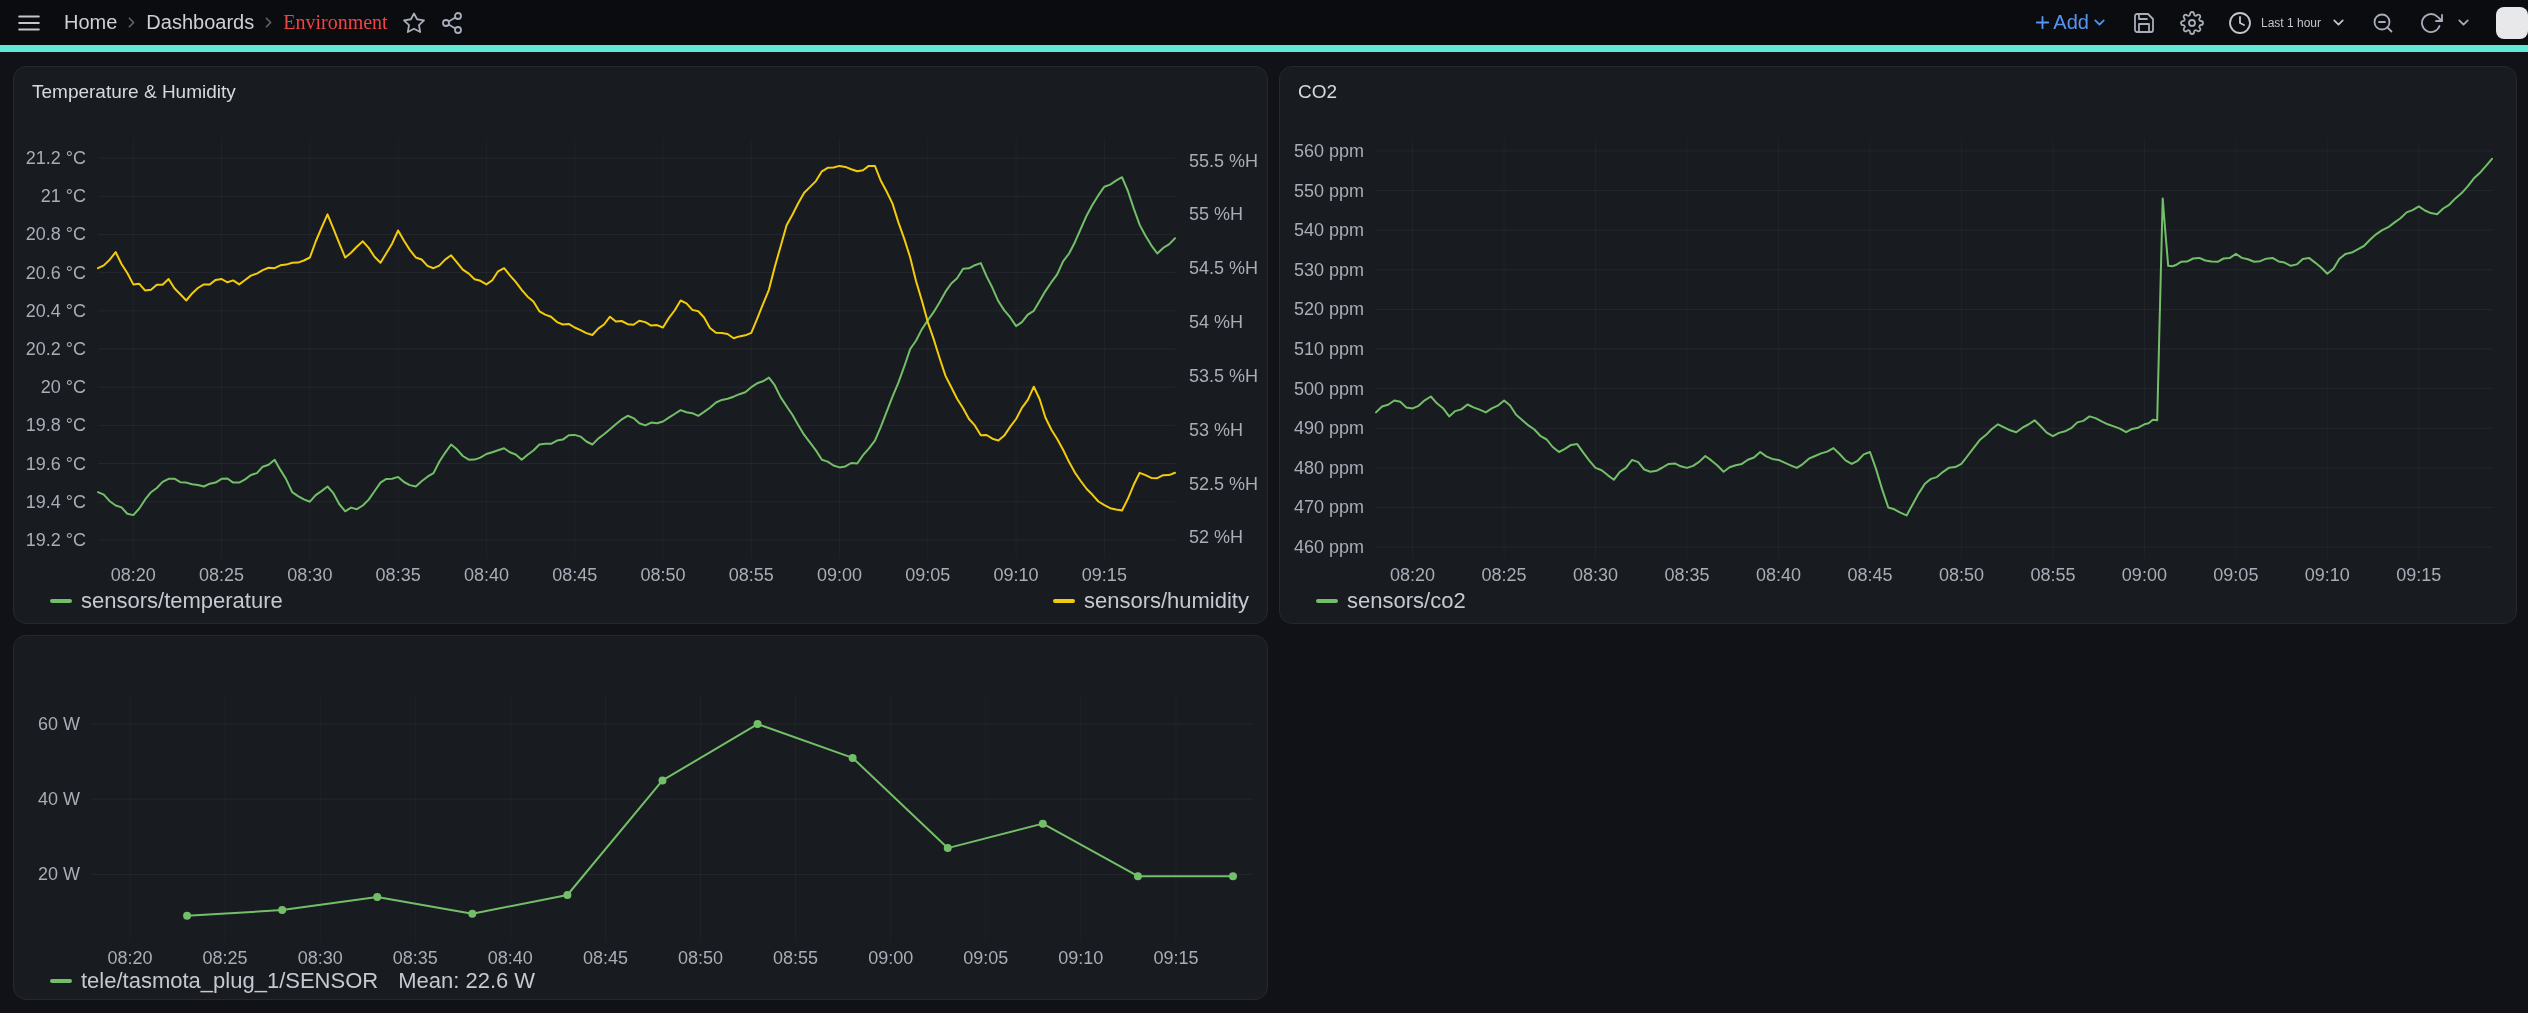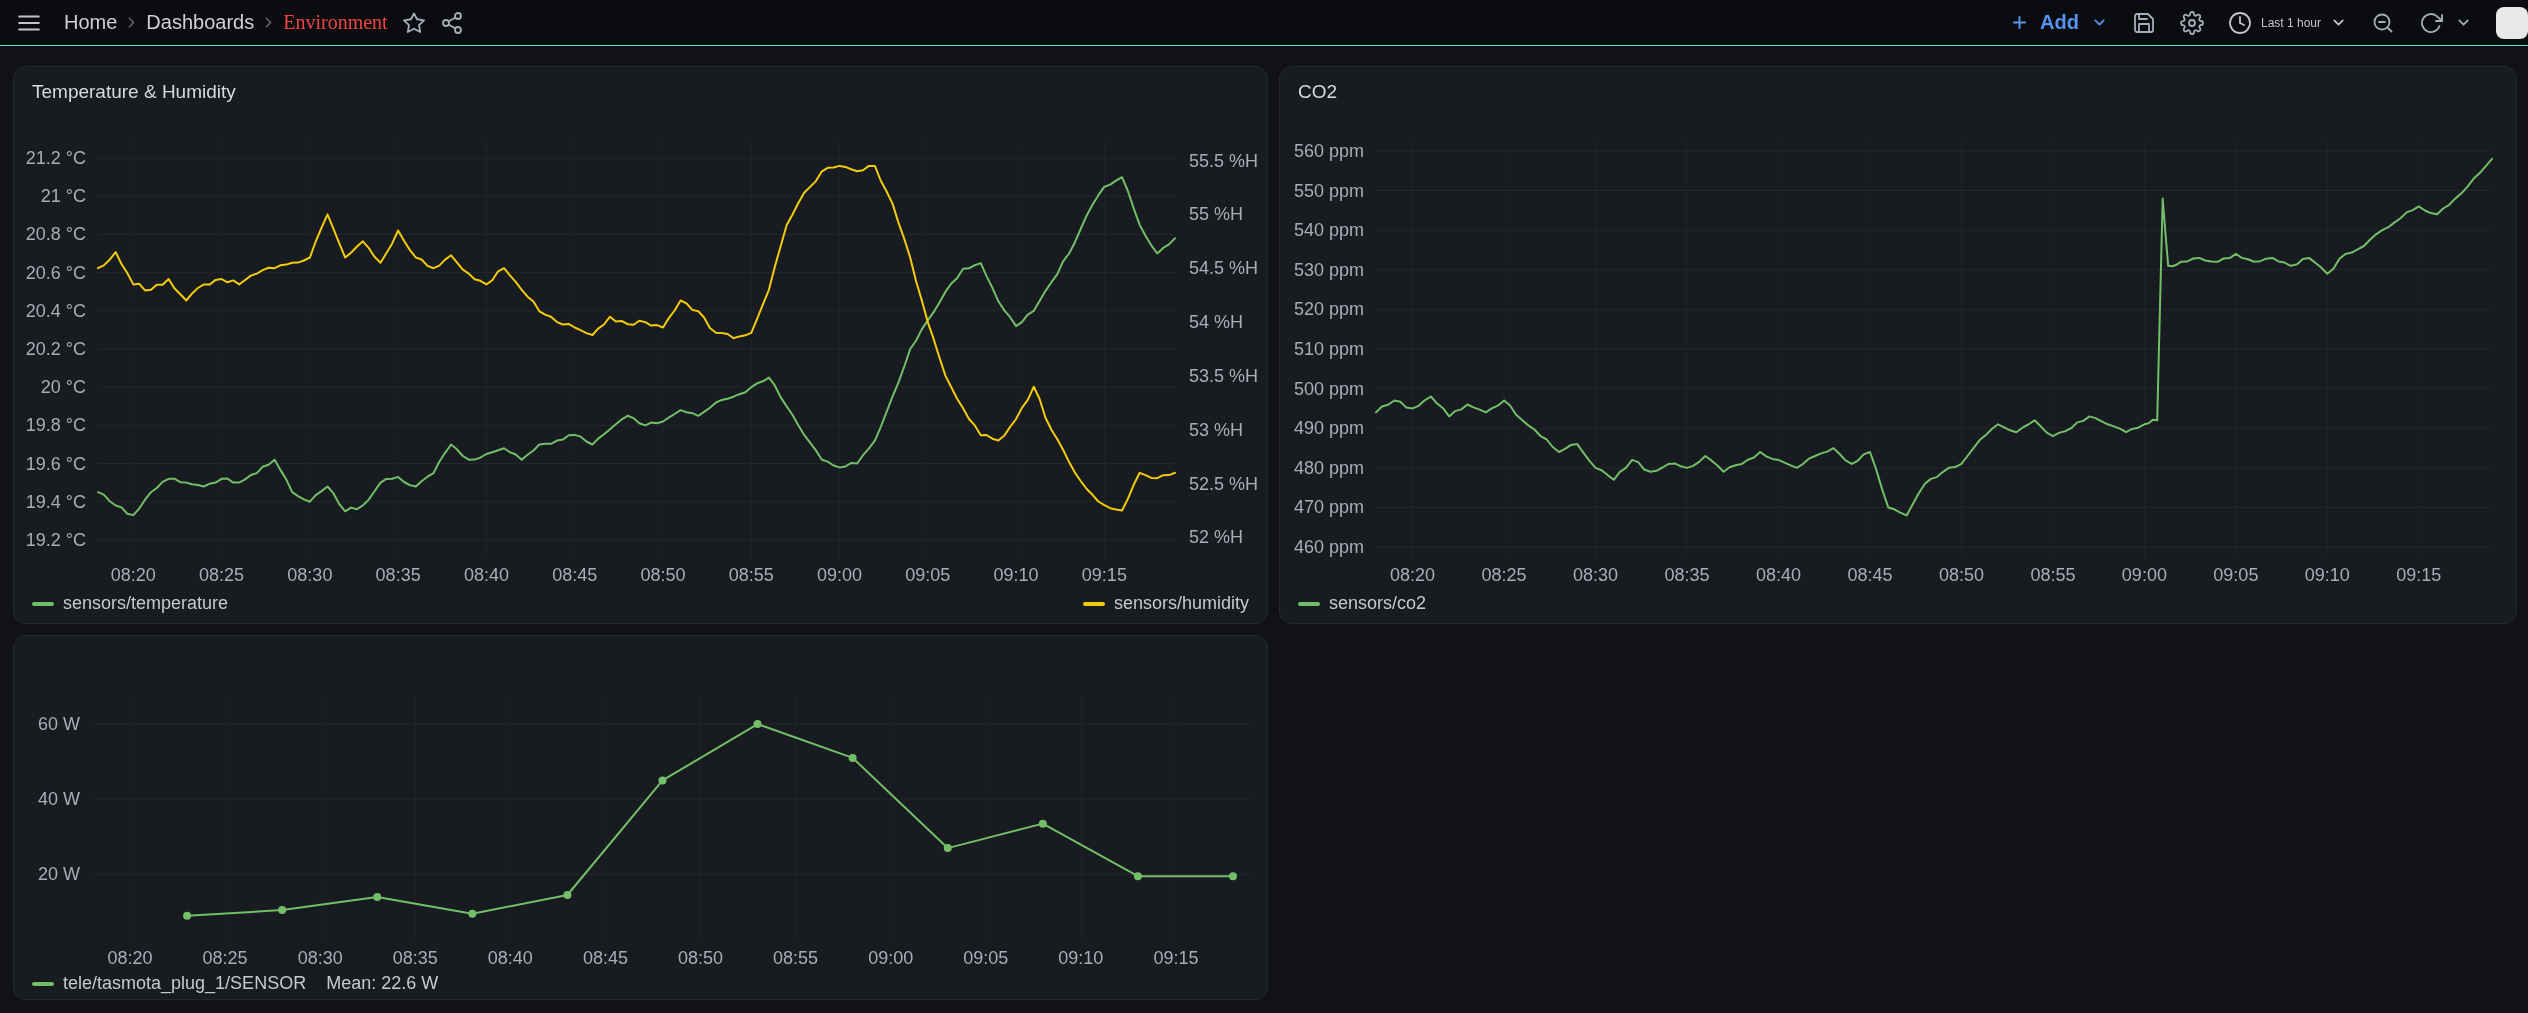--- a/index.html
+++ b/index.html
@@ -9,46 +9,46 @@
     font-family:"Liberation Sans","DejaVu Sans",sans-serif;
   }
   button{background:none;border:none;cursor:pointer;color:inherit;display:flex;align-items:center;padding:4px;font-family:inherit;}
   .ic{width:24px;height:24px;display:block;}
   .ic.sm{width:17px;height:17px;}
   .ic.lg{width:26px;height:26px;}
 
   
   .topnav{
     height:45px;display:flex;align-items:center;padding:0 10px 0 12px;
-    background:#0b0c0f;border-bottom:1px solid #5eead4;
+    background:#0b0c0f;border-bottom:7px solid #5eead4;
   }
   .nav-left{display:flex;align-items:center;gap:6px;}
   .menu-btn{color:#c4c5cb;margin-right:8px;}
   .crumb{color:#cfd0d6;font-size:20px;text-decoration:none;padding:2px 4px;cursor:pointer;}
   .crumb.current{color:#ef4444;cursor:default;font-family:Liberation Serif, serif;}
   .sep{color:#60636b;display:flex;align-items:center;}
   .icon-btn{color:#a8adba;}
   .nav-right{margin-left:auto;display:flex;align-items:center;gap:16px;padding-right:8px;}
-  .add-btn{color:var(--blue,#5794f2);font-size:20px;font-weight:700;gap:12px;}
+  .add-btn{color:var(--blue,#5794f2);font-size:20px;font-weight:400;gap:2px;}
   .time-btn{color:#c2c5cd;font-size:12px;gap:9px;}
   .caret-btn{margin-left:-12px;color:#a8adba;}
   .avatar{width:32px;height:32px;border-radius:8px;background:#e8e8ea;margin-left:4px;margin-right:-18px;cursor:pointer;flex:none;}
 
   
   .panel{position:absolute;background:#181b1f;border:1px solid #25282e;border-radius:13px;}
   #panel-th {left:13px; top:66px; width:1253px; height:556px;}
   #panel-co2{left:1279px;top:66px; width:1236px; height:556px;}
   #panel-en {left:13px; top:635px;width:1253px; height:363px;}
   .panel-title{
     position:absolute;top:0;left:0;margin:0;padding:14px 18px;
     font-size:19px;font-weight:500;color:#d8d9df;cursor:pointer;z-index:2;
   }
   .chart{position:absolute;inset:0;width:100%;height:100%;}
   svg text{font-family:"Liberation Sans","DejaVu Sans",sans-serif;}
-  .legend{position:absolute;left:18px;right:18px;display:flex;align-items:center;gap:28px;font-size:18px;color:#c7c8d1;z-index:2;}
+  .legend{position:absolute;left:36px;right:18px;display:flex;align-items:center;gap:28px;font-size:22px;color:#c7c8d1;z-index:2;}
   .legend.b8{bottom:9px;}
   .legend.b4{bottom:5px;}
   .legend.split{justify-content:space-between;}
   .legend-item{display:flex;align-items:center;gap:9px;cursor:pointer;}
   .swatch{width:22px;height:4px;border-radius:2px;display:inline-block;}
   .mean{margin-left:16px;color:#c7c8d1;}
 </style>
 </head>
 <body>
 

